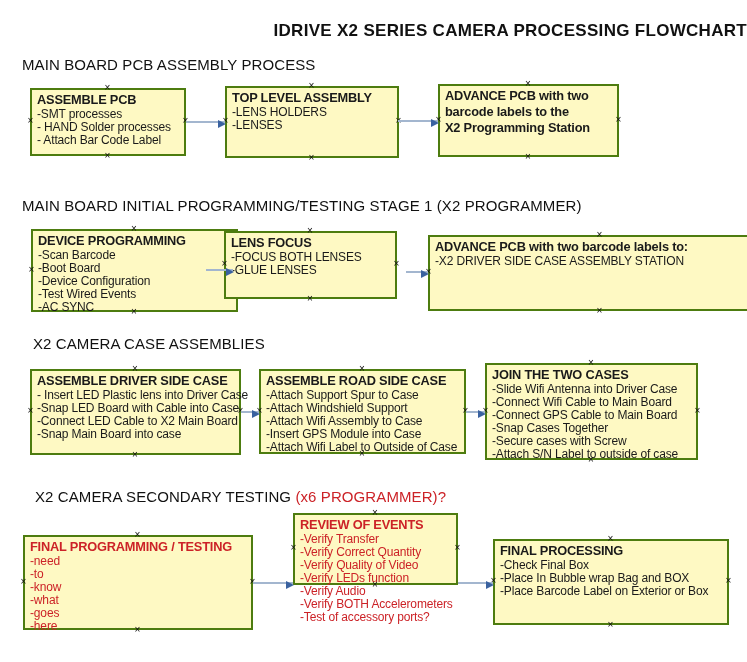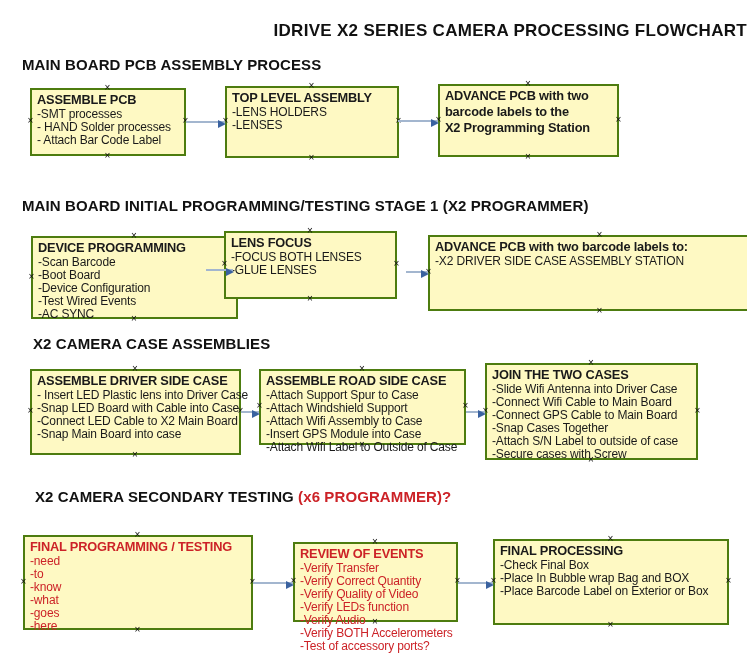--- a/index.html
+++ b/index.html
@@ -5,21 +5,21 @@
   html,body{margin:0;padding:0;background:#ffffff;}
   #canvas{
     position:relative;width:747px;height:662px;background:#ffffff;overflow:hidden;
     font-family:"Liberation Sans",sans-serif;color:#1a1a1a;
   }
   .page-title{
     position:absolute;top:21px;left:0;width:100%;text-align:right;
     font-size:17px;font-weight:bold;letter-spacing:.3px;color:#111;
   }
   .sec-heading{
-    position:absolute;font-size:15px;font-weight:bold;white-space:nowrap;color:#111;
+    position:absolute;font-size:15px;font-weight:normal;white-space:nowrap;color:#111;
     letter-spacing:.1px;
   }
   .red-accent{color:#cc2227;}
   .box{
     position:absolute;box-sizing:border-box;background:#fef9c3;
     border:2px solid #4d7c0f;padding:2px 4px 14px 5px;overflow:visible;
   }
   .box-title{
     font-size:12.8px;font-weight:bold;line-height:16px;white-space:nowrap;letter-spacing:-.2px;
   }
@@ -80,21 +80,21 @@
     <div class="box-title">ADVANCE PCB with two</div>
     <div class="box-title">barcode labels to the</div>
     <div class="box-title"> X2 Programming Station</div>
   </div>
 
   <div class="arrow" style="left:186px;top:121px;width:39px"></div>
   <div class="arrow" style="left:398px;top:120px;width:40px"></div>
 
   <div class="sec-heading" style="left:22px;top:197px">MAIN BOARD INITIAL PROGRAMMING/TESTING STAGE 1 (X2 PROGRAMMER)</div>
 
-  <div class="box" style="left:31px;top:236px;width:207px;height:83px">
+  <div class="box" style="left:31px;top:229px;width:207px;height:83px">
     <span class="snap snap-t"></span>
     <span class="snap snap-b"></span>
     <span class="snap snap-l"></span>
     <span class="snap snap-r"></span>
     <div class="box-title">DEVICE PROGRAMMING</div>
     <div class="box-line">-Scan Barcode</div>
     <div class="box-line">-Boot Board</div>
     <div class="box-line">-Device Configuration</div>
     <div class="box-line">-Test Wired Events</div>
     <div class="box-line">-AC SYNC</div>
@@ -129,21 +129,21 @@
     <span class="snap snap-b"></span>
     <span class="snap snap-l"></span>
     <span class="snap snap-r"></span>
     <div class="box-title">ASSEMBLE DRIVER SIDE CASE</div>
     <div class="box-line">- Insert LED Plastic lens into Driver Case</div>
     <div class="box-line">-Snap LED Board with Cable into Case</div>
     <div class="box-line">-Connect LED Cable to X2 Main Board</div>
     <div class="box-line">-Snap Main Board into case</div>
   </div>
 
-  <div class="box" style="left:259px;top:369px;width:207px;height:76px">
+  <div class="box" style="left:259px;top:369px;width:207px;height:85px">
     <span class="snap snap-t"></span>
     <span class="snap snap-b"></span>
     <span class="snap snap-l"></span>
     <span class="snap snap-r"></span>
     <div class="box-title">ASSEMBLE ROAD SIDE CASE</div>
     <div class="box-line">-Attach Support Spur to Case</div>
     <div class="box-line">-Attach Windshield Support</div>
     <div class="box-line">-Attach Wifi Assembly to Case</div>
     <div class="box-line">-Insert GPS Module into Case</div>
     <div class="box-line">-Attach Wifi Label to Outside of Case</div>
@@ -152,22 +152,22 @@
   <div class="box" style="left:485px;top:363px;width:213px;height:97px">
     <span class="snap snap-t"></span>
     <span class="snap snap-b"></span>
     <span class="snap snap-l"></span>
     <span class="snap snap-r"></span>
     <div class="box-title">JOIN THE TWO CASES</div>
     <div class="box-line">-Slide Wifi Antenna into Driver Case</div>
     <div class="box-line">-Connect Wifi Cable to Main Board</div>
     <div class="box-line">-Connect GPS Cable to Main Board</div>
     <div class="box-line">-Snap Cases Together</div>
+    <div class="box-line">-Secure cases with Screw</div>
     <div class="box-line">-Attach S/N Label to outside of case</div>
-    <div class="box-line">-Secure cases with Screw</div>
   </div>
 
   <div class="arrow" style="left:241px;top:411px;width:18px"></div>
   <div class="arrow" style="left:466px;top:411px;width:19px"></div>
 
   <div class="sec-heading" style="left:35px;top:488px">
     <span>X2 CAMERA SECONDARY TESTING</span><span class="red-accent"> (x6 PROGRAMMER)?</span>
   </div>
 
   <div class="box red" style="left:23px;top:535px;width:230px;height:95px">
@@ -177,21 +177,21 @@
     <span class="snap snap-r"></span>
     <div class="box-title">FINAL PROGRAMMING / TESTING</div>
     <div class="box-line">-need</div>
     <div class="box-line">-to</div>
     <div class="box-line">-know</div>
     <div class="box-line">-what</div>
     <div class="box-line">-goes</div>
     <div class="box-line">-here</div>
   </div>
 
-  <div class="box red" style="left:293px;top:542px;width:165px;height:80px">
+  <div class="box red" style="left:293px;top:513px;width:165px;height:72px">
     <span class="snap snap-t"></span>
     <span class="snap snap-b"></span>
     <span class="snap snap-l"></span>
     <span class="snap snap-r"></span>
     <div class="box-title">REVIEW OF EVENTS</div>
     <div class="box-line">-Verify Transfer</div>
     <div class="box-line">-Verify Correct Quantity</div>
     <div class="box-line">-Verify Quality of Video</div>
     <div class="box-line">-Verify LEDs function</div>
     <div class="box-line">-Verify Audio</div>

